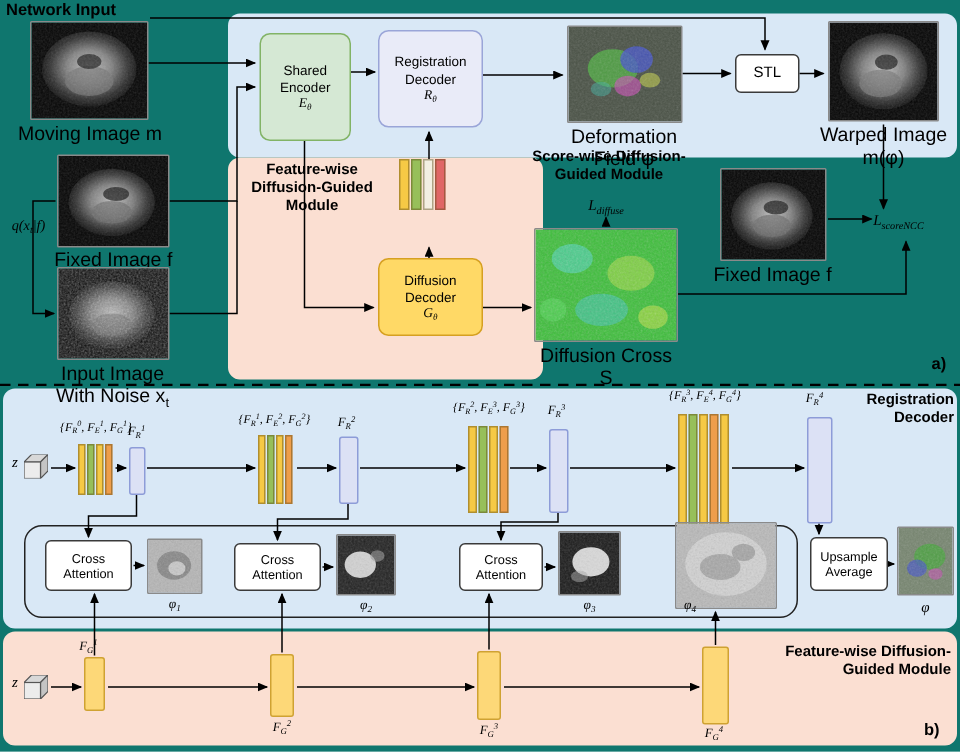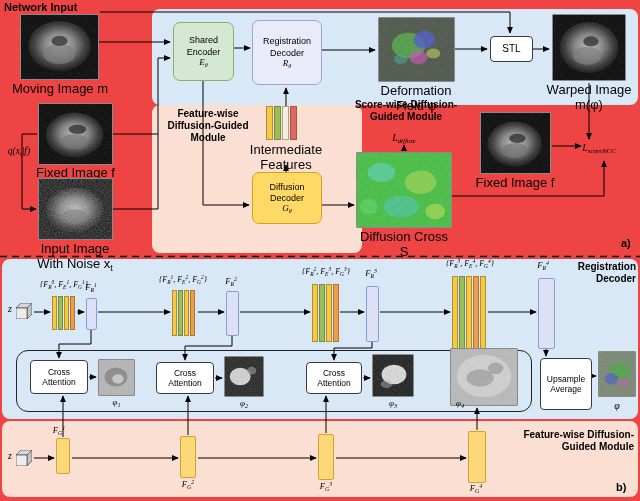--- a/index.html
+++ b/index.html
@@ -1,18 +1,18 @@
 <!DOCTYPE html>
 <html><head>
 <meta charset="utf-8">
 <title>Diffusion-Guided Registration Network Diagram</title>
 <style>
   *{margin:0;padding:0;box-sizing:border-box}
   body{background:#ffffff;font-family:"Liberation Sans",sans-serif}
-  .canvas{position:relative;width:640px;height:501px;background:#ef4444;overflow:hidden}
+  .canvas{position:relative;width:640px;height:501px;background:#0f766e;overflow:hidden}
   .abs{position:absolute}
   .region{border-radius:8px}
   .hdr{font-weight:700;font-size:11px;color:#000;white-space:nowrap}
   .hdr2{font-weight:700;font-size:10px;line-height:1.18;color:#000;text-align:center}
   .cap{font-size:13px;color:#000;text-align:center;line-height:1.15}
   .mathlab{font-family:"Liberation Serif",serif;font-style:italic;color:#000;text-align:center;line-height:1.1}
   sub,sup{font-size:68%;line-height:0}
   sub{vertical-align:-0.35em}
   sup{vertical-align:0.5em}
   .box{border-radius:7px;display:flex;flex-direction:column;align-items:center;justify-content:center;
@@ -147,38 +147,37 @@
       <rect width="76" height="64" filter="url(#fnz)" opacity="0.5"></rect>
     </svg>
   </div>
   <div class="abs cap" style="left:20px;top:242px;width:110px">
     <span style="display:block">Input Image</span>
     <span style="display:block">With Noise x<sub>t</sub></span>
   </div>
 
   <div class="abs mathlab" style="left:0px;top:146px;width:38px;font-size:9.5px">q(x<sub>t</sub>|f)</div>
 
-  <div class="abs box greenbox" style="left:173px;top:22px;width:61px;height:59px">
+  <div class="abs box greenbox" style="left:173px;top:22px;width:61px;height:72px">
     <span>Shared Encoder</span>
     <span class="mathlab" style="font-size:9px">E<sub>θ</sub></span>
   </div>
   <div class="abs box lavbox" style="left:252px;top:20px;width:70px;height:65px">
     <span>Registration Decoder</span>
     <span class="mathlab" style="font-size:9px">R<sub>θ</sub></span>
   </div>
 
   <div class="abs hdr2" style="left:156px;top:108px;width:104px">Feature-wise Diffusion-Guided Module</div>
 
   <div class="abs stack" style="left:266px;top:106px;height:34px">
     <div class="layer ly" style="width:7px"></div>
     <div class="layer lg" style="width:7px"></div>
     <div class="layer lw" style="width:7px"></div>
     <div class="layer lr" style="width:7px"></div>
   </div>
-  <div class="abs cap" style="left:248px;top:143px;width:76px">Intermediate Features</div>
 
   <div class="abs box yellowbox" style="left:252px;top:172px;width:70px;height:52px">
     <span>Diffusion Decoder</span>
     <span class="mathlab" style="font-size:9px">G<sub>θ</sub></span>
   </div>
 
   <div class="abs hdr2" style="left:350px;top:99px;width:112px">Score-wise Diffusion-Guided Module</div>
   <div class="abs mathlab" style="left:372px;top:132px;width:64px;font-size:10px">L<sub>diffuse</sub></div>
 
   <div class="abs imgbox" style="left:378px;top:17px;width:77px;height:65px">
@@ -332,21 +331,21 @@
     <svg viewBox="0 0 68 58" preserveAspectRatio="none">
       <rect width="68" height="58" fill="#b9b9b9"></rect>
       <ellipse cx="34" cy="28" rx="28" ry="22" fill="#d2d2d2"></ellipse>
       <ellipse cx="30" cy="30" rx="14" ry="9" fill="#8a8a8a" opacity="0.6"></ellipse>
       <ellipse cx="46" cy="20" rx="8" ry="6" fill="#777777" opacity="0.5"></ellipse>
       <rect width="68" height="58" filter="url(#fnz)" opacity="0.35"></rect>
     </svg>
   </div>
   <div class="abs mathlab" style="left:444px;top:399px;width:32px;font-size:9px">φ<sub>4</sub></div>
 
-  <div class="abs whitebox" style="left:540px;top:358px;width:52px;height:52px">
+  <div class="abs whitebox" style="left:540px;top:358px;width:52px;height:36px">
     <span>Upsample Average</span>
   </div>
   <div class="abs imgbox" style="left:598px;top:351px;width:38px;height:46px">
     <svg viewBox="0 0 38 46" preserveAspectRatio="none">
       <rect width="38" height="46" fill="#76856f"></rect>
       <ellipse cx="22" cy="20" rx="11" ry="9" fill="#4f9f45" opacity="0.95"></ellipse>
       <ellipse cx="13" cy="28" rx="7" ry="6" fill="#4656c8" opacity="0.7"></ellipse>
       <ellipse cx="26" cy="32" rx="5" ry="4" fill="#c851b5" opacity="0.6"></ellipse>
       <rect width="38" height="46" filter="url(#fnz)" opacity="0.25"></rect>
     </svg>

